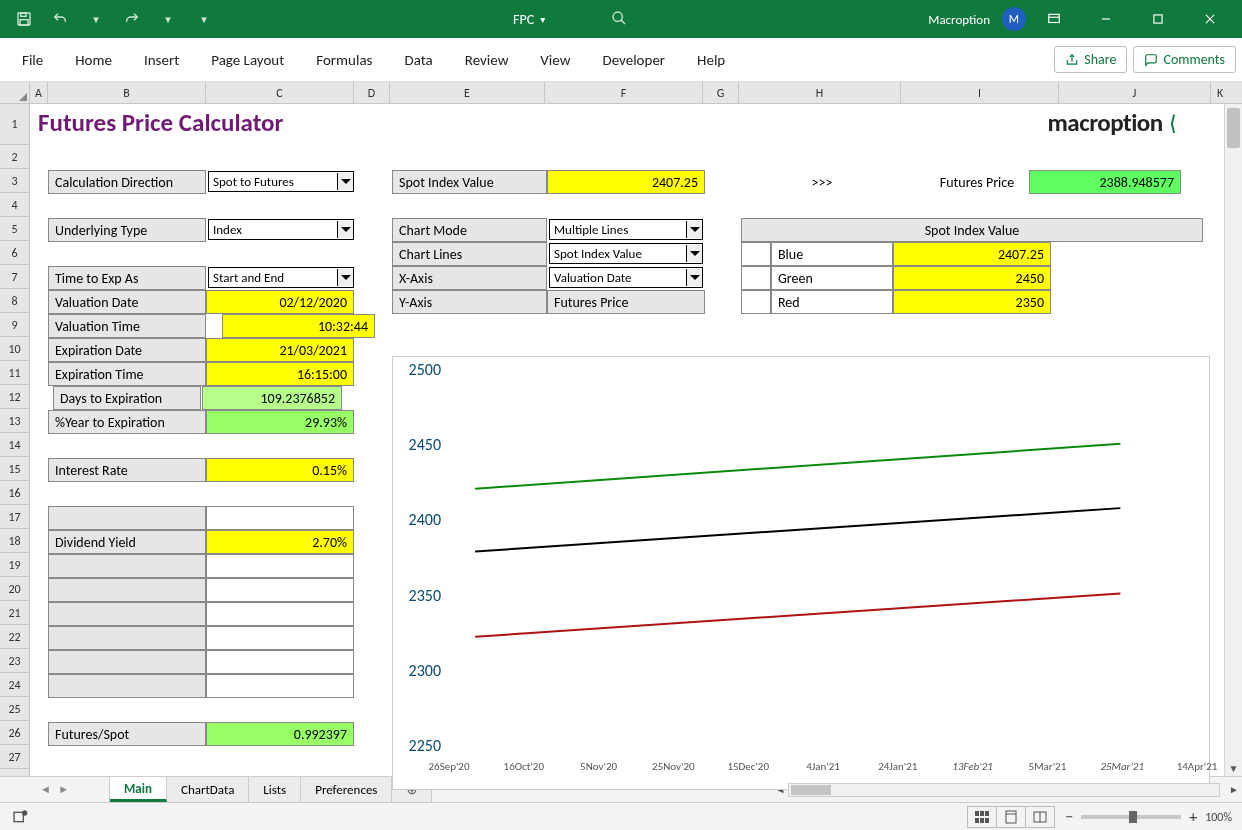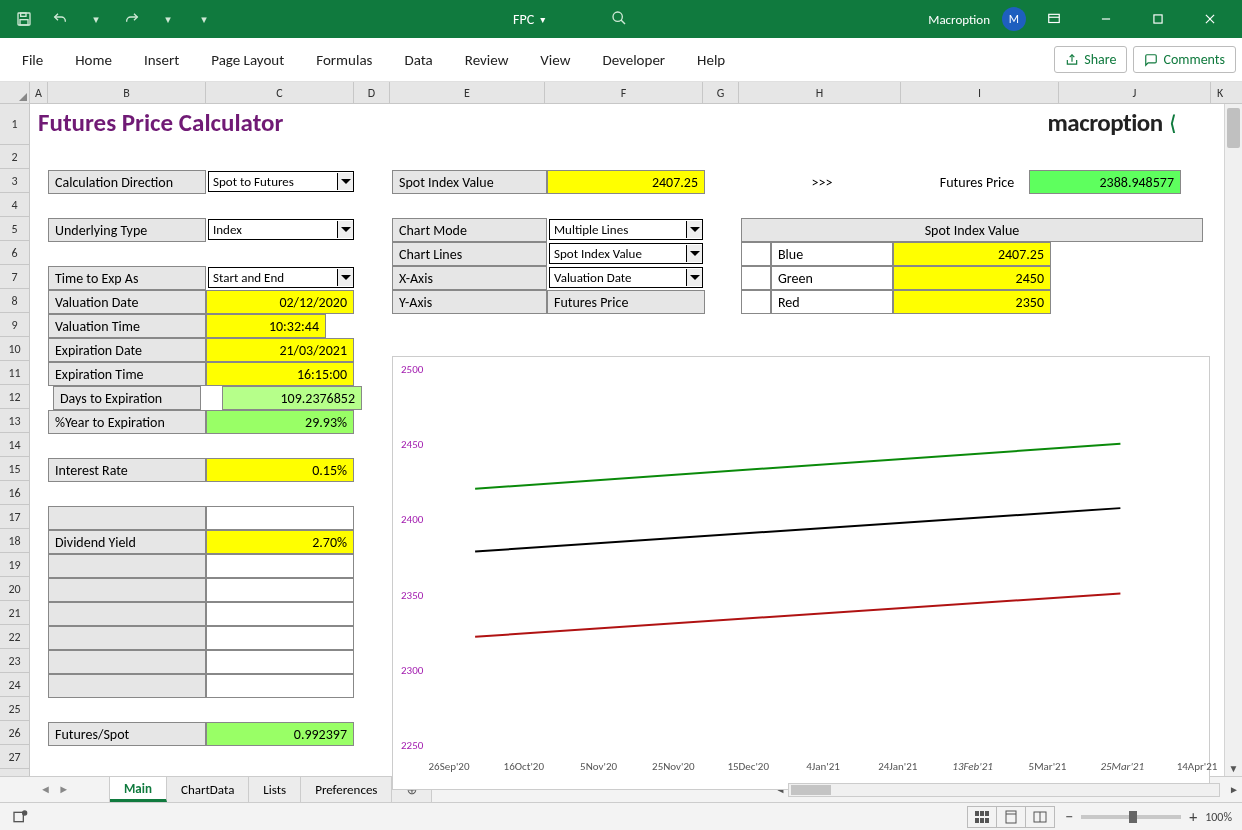--- a/index.html
+++ b/index.html
@@ -62,21 +62,21 @@
   .cell.white{background:#fff;}
   .dd { position:absolute; height:21px; font-size:13px; border:1px solid #000; background:#fff; display:flex; align-items:center; padding:0 4px; justify-content:space-between;}
   .dd .arrow{ width:16px;height:17px; border-left:1px solid #000; display:flex;align-items:center;justify-content:center; background:#eee; margin-right:-4px;}
   .dd .arrow::after{content:"";border-left:5px solid transparent;border-right:5px solid transparent;border-top:5px solid #000;}
   .chk{position:absolute;width:14px;height:14px;border:1px solid #555;background:#fff;display:flex;align-items:center;justify-content:center;font-size:11px;}
   .chk::after{content:"✔";color:#000;font-size:11px;}
 
   
   .chart { position:absolute; left:362px; top:252px; width:818px; height:434px; border:1px solid #ccc; background:#fff;}
   .chart-inner{position:absolute;left:56px;top:12px;right:14px;bottom:46px;}
-  .ytick{position:absolute;left:-48px;font-size:11px;color:#a21caf;transform:translateY(-50%);width:40px;text-align:left;}
+  .ytick{position:absolute;left:-48px;font-size:16px;color:#0c4a6e;transform:translateY(-50%);width:40px;text-align:right;}
   .xtick{position:absolute;bottom:-30px;font-size:11px;color:#555;transform:translateX(-50%);white-space:nowrap;}
   svg.lines{position:absolute;left:0;top:0;width:100%;height:100%;overflow:visible;}
 
   
   .sheettabs{height:26px;background:#f3f3f3;border-top:1px solid #ccc;display:flex;align-items:stretch;font-size:13px;}
   .sheet-nav{width:110px;display:flex;align-items:center;justify-content:center;gap:8px;color:#888;border-right:1px solid #ccc;font-size:11px;}
   .tab{padding:3px 14px;border-right:1px solid #ccc;background:#ececec;display:flex;align-items:center;}
   .tab.active{background:#fff;border-bottom:3px solid #107a3e;color:#107a3e;font-weight:bold;}
   .tab.add{color:#555;}
   .hscroll{flex:1;display:flex;align-items:center;padding-left:340px;}
@@ -254,27 +254,27 @@
 
     <div class="cell lbl" style="left:18px;top:162px;width:158px">Time to Exp As</div>
     <div class="dd" style="left:178px;top:163px;width:146px">
         <span>Start and End</span>
         <span class="arrow"></span>
       </div>
 
     <div class="cell lbl" style="left:18px;top:186px;width:158px">Valuation Date</div>
     <div class="cell yellow" style="left:176px;top:186px;width:148px">02/12/2020</div>
     <div class="cell lbl" style="left:18px;top:210px;width:158px">Valuation Time</div>
-    <div class="cell yellow" style="left:176px;top:210px;width:120px">10:32:44</div>
+    <div class="cell yellow" style="left:192px;top:210px;width:153px">10:32:44</div>
     <div class="cell lbl" style="left:18px;top:234px;width:158px">Expiration Date</div>
     <div class="cell yellow" style="left:176px;top:234px;width:148px">21/03/2021</div>
     <div class="cell lbl" style="left:18px;top:258px;width:158px">Expiration Time</div>
     <div class="cell yellow" style="left:176px;top:258px;width:148px">16:15:00</div>
     <div class="cell lbl" style="left:23px;top:282px;width:148px">Days to Expiration</div>
-    <div class="cell lgreen" style="left:192px;top:282px;width:140px">109.2376852</div>
+    <div class="cell lgreen" style="left:172px;top:282px;width:140px">109.2376852</div>
     <div class="cell lbl" style="left:18px;top:306px;width:158px">%Year to Expiration</div>
     <div class="cell green" style="left:176px;top:306px;width:148px">29.93%</div>
 
     <div class="cell lbl" style="left:18px;top:354px;width:158px">Interest Rate</div>
     <div class="cell yellow" style="left:176px;top:354px;width:148px">0.15%</div>
 
     <div class="cell lbl" style="left:18px;top:402px;width:158px"></div>
     <div class="cell white right" style="left:176px;top:402px;width:148px"></div>
     <div class="cell lbl" style="left:18px;top:426px;width:158px">Dividend Yield</div>
     <div class="cell yellow" style="left:176px;top:426px;width:148px">2.70%</div>

